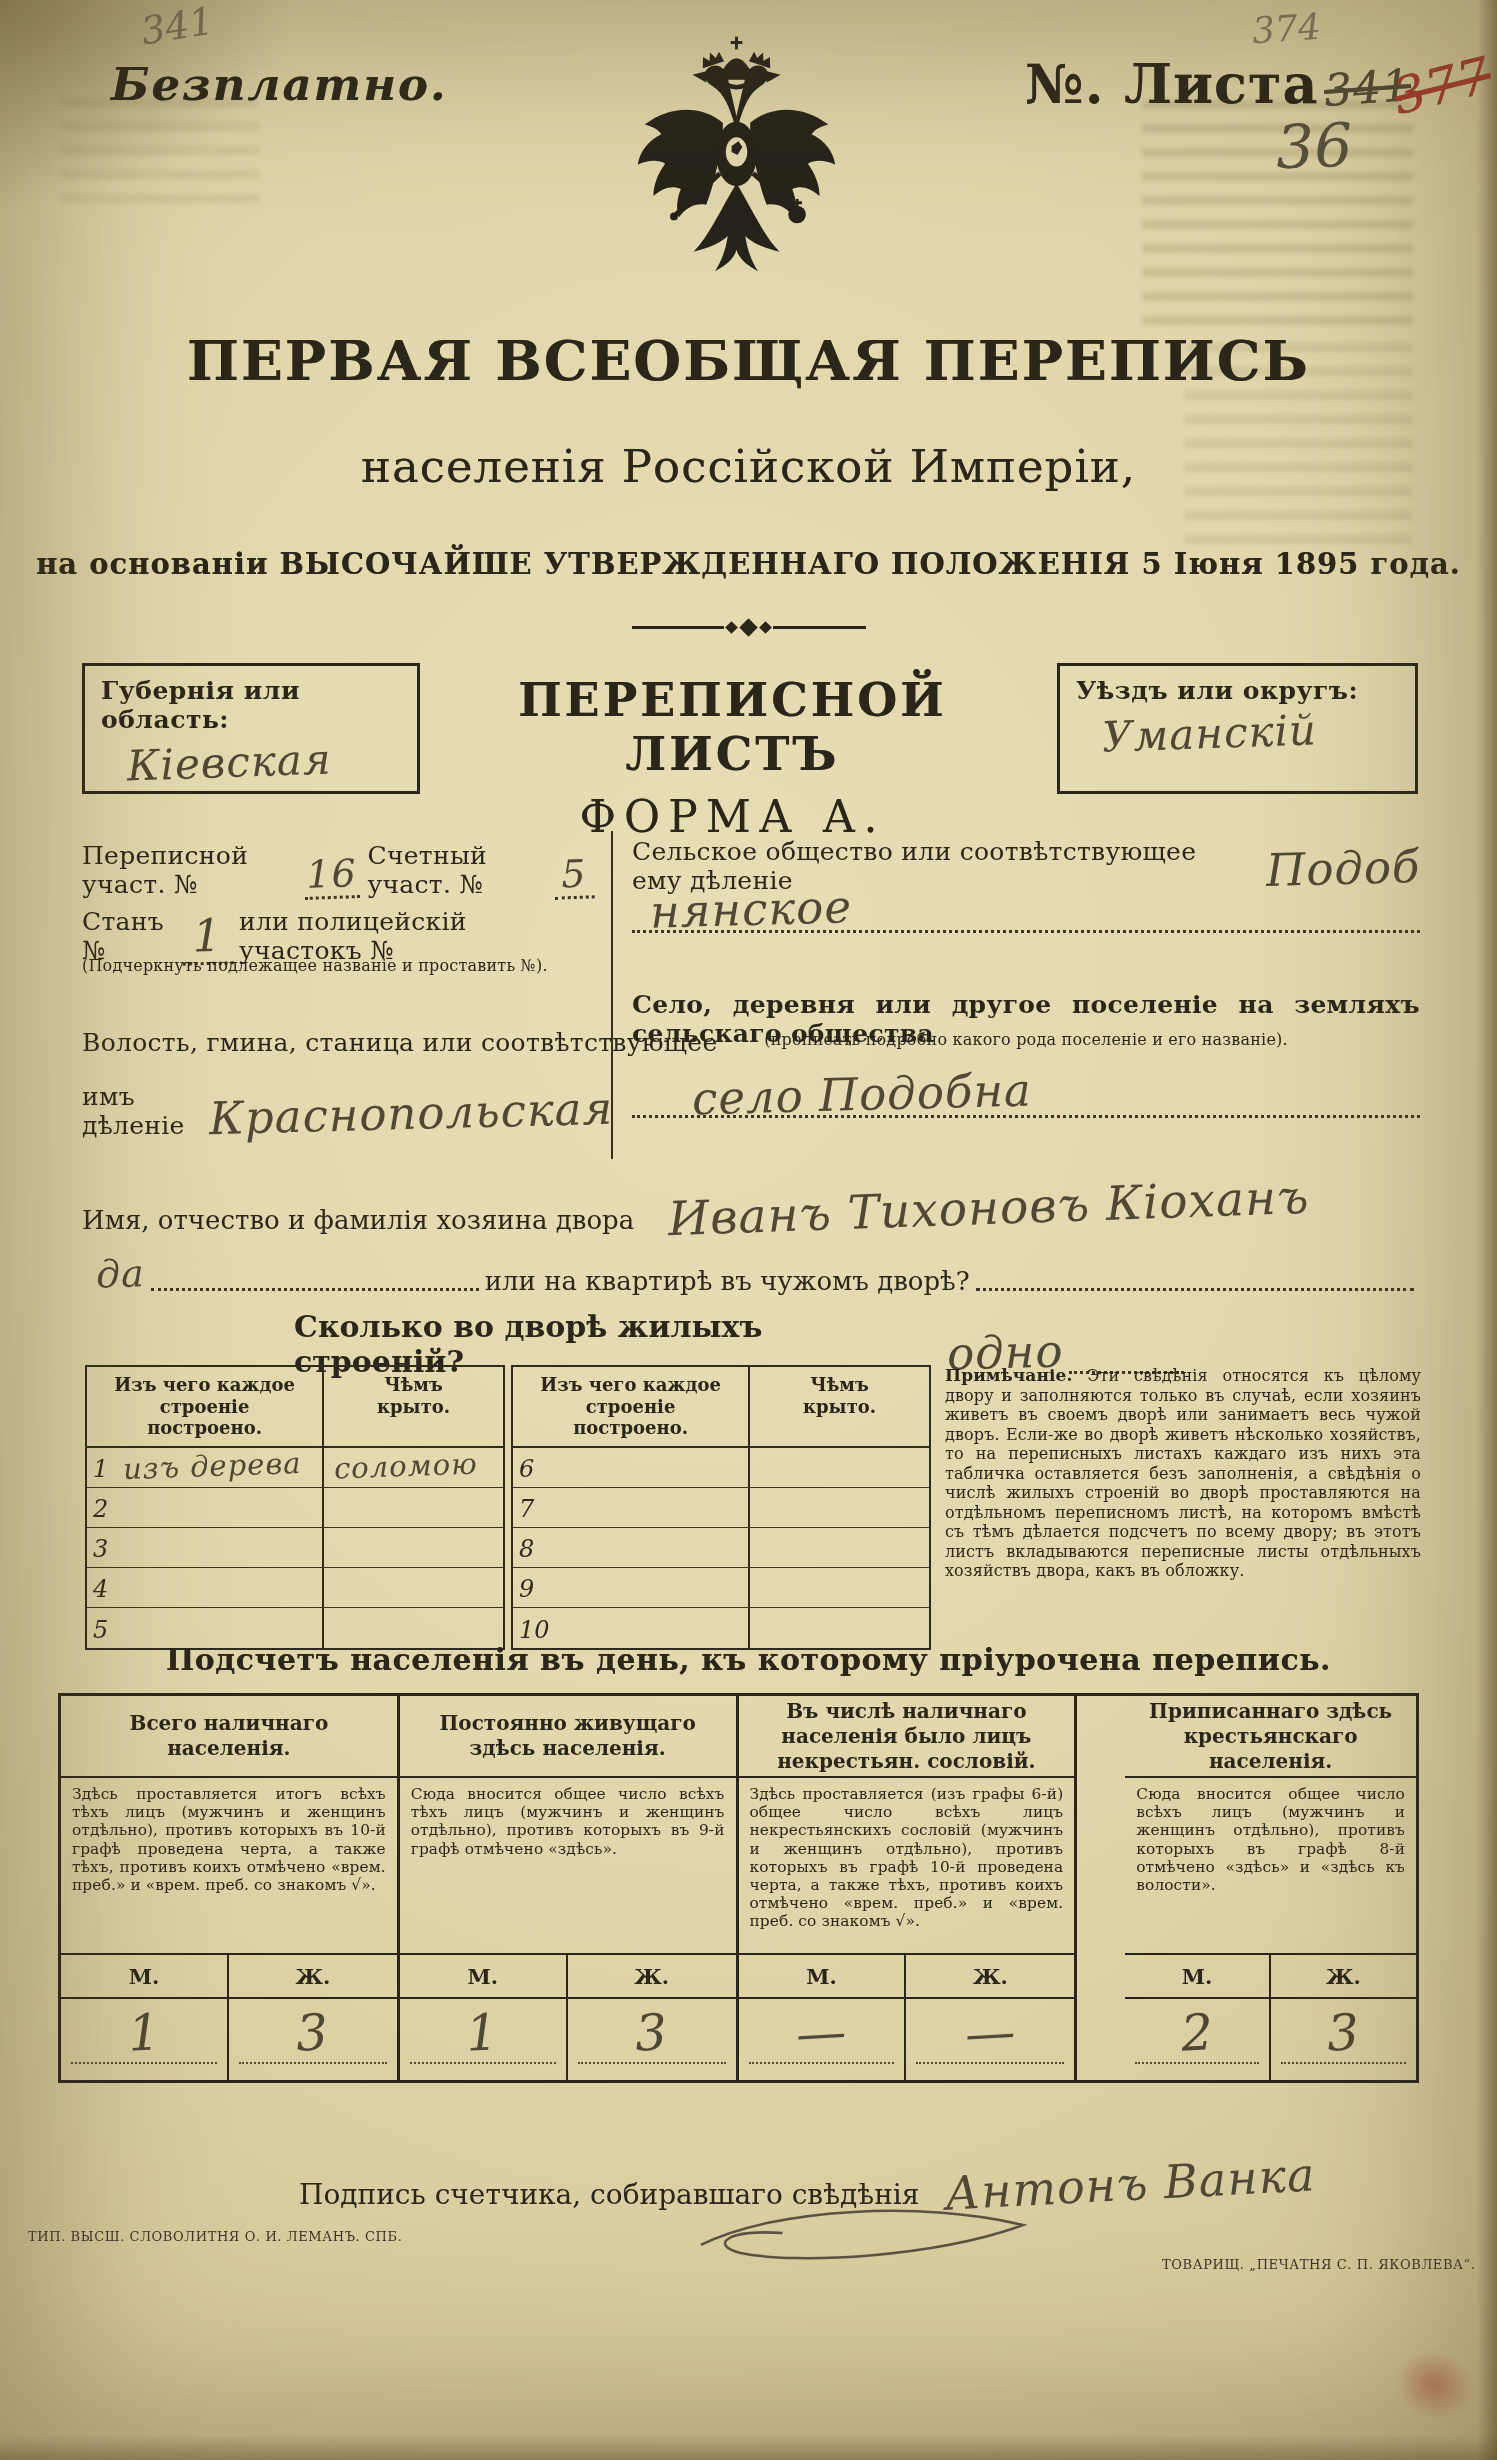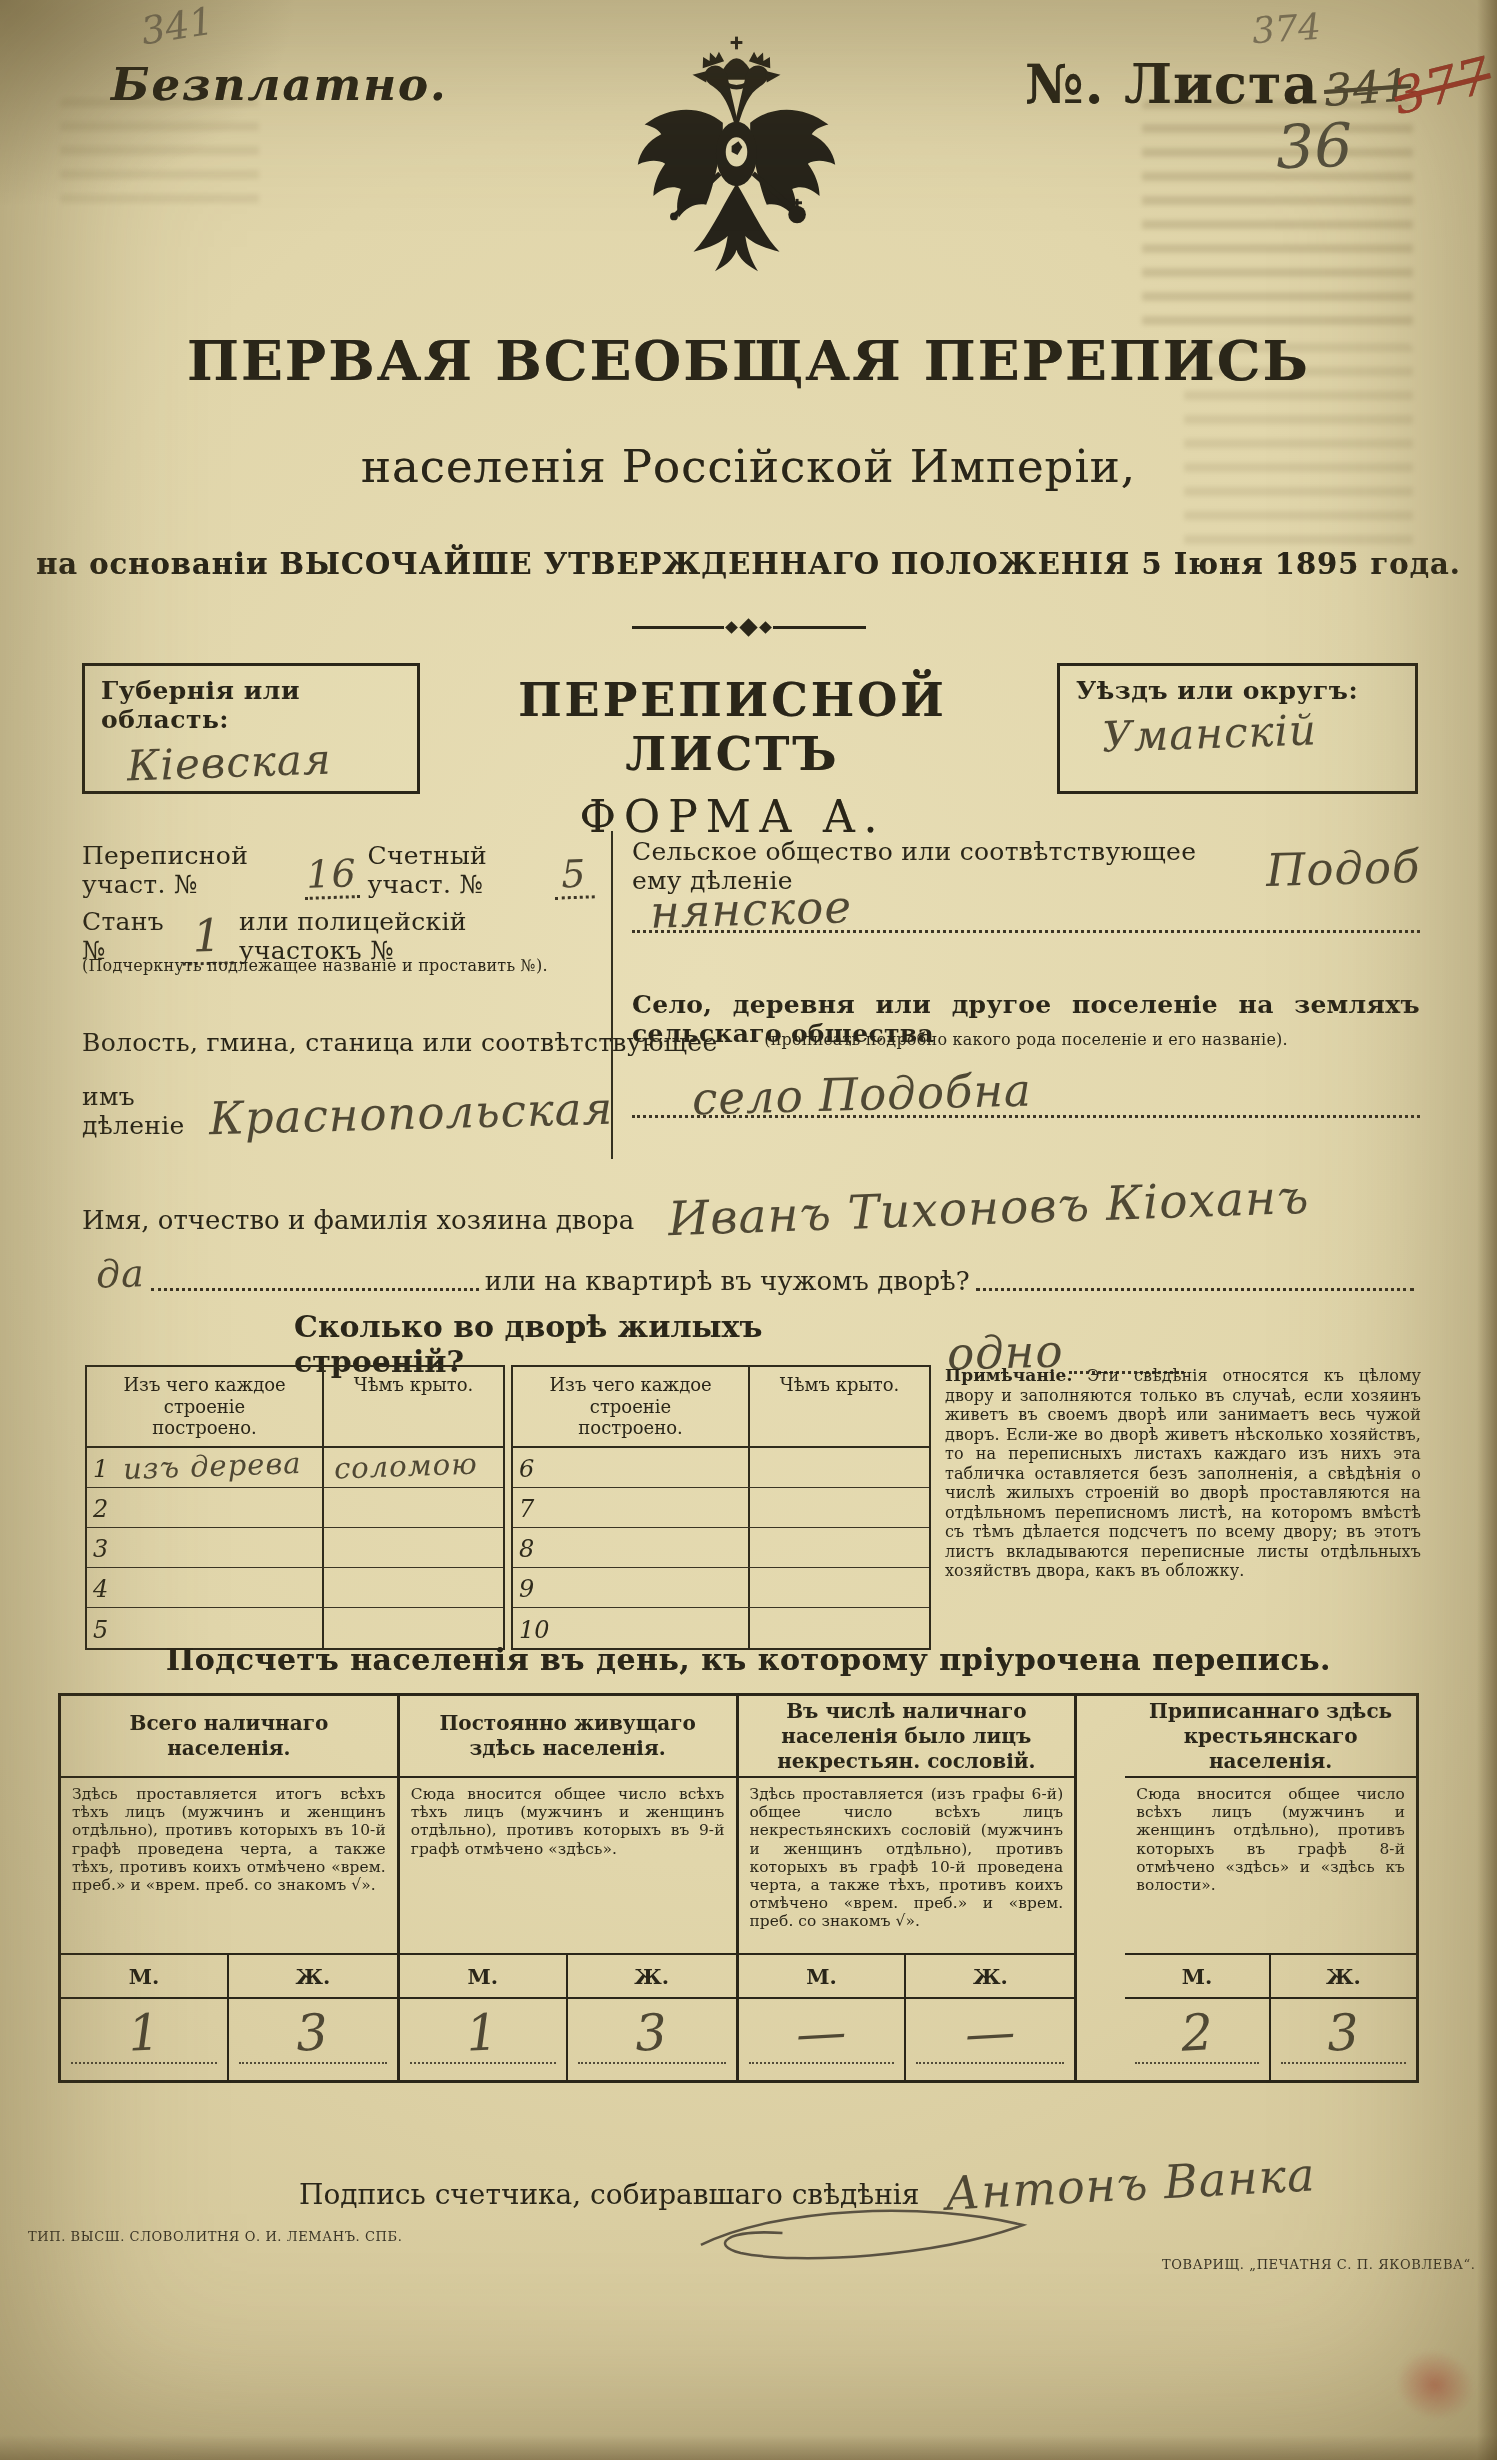--- a/index.html
+++ b/index.html
@@ -84,21 +84,21 @@
   .owner-line { position:absolute; left:82px; top:1180px; width:1338px; display:flex; align-items:flex-end; z-index:5;}
   .owner-line .olabel { font-size:26px; }
   .house-line { position:absolute; left:82px; top:1252px; width:1338px; display:flex; align-items:flex-end; font-size:26px; z-index:5;}
   .buildings-line { position:absolute; left:294px; top:1309px; width:896px; display:flex; align-items:flex-end; z-index:5;}
   .buildings-line .blabel { font-size:30px; font-weight:bold; }
 
   
   .btable { position:absolute; top:1365px; width:420px; border:2.5px solid #2f2b1c; z-index:5;}
   .bt-left { left:85px; } .bt-right { left:511px; }
   .bt-head { display:grid; grid-template-columns:57% 43%; border-bottom:2.5px solid #2f2b1c; }
-  .bt-head > div { font-size:18px; font-weight:normal; text-align:center; padding:7px 22px; line-height:1.2; }
+  .bt-head > div { font-size:18px; font-weight:bold; text-align:center; padding:7px 22px; line-height:1.2; }
   .bt-head > div:first-child { border-right:2px solid #2f2b1c; }
   .bt-row { display:grid; grid-template-columns:57% 43%; height:40px; border-bottom:1.5px solid #3a3424; }
   .bt-row:last-child { border-bottom:none; }
   .bt-c1 { border-right:2px solid #2f2b1c; display:flex; align-items:flex-end; padding:0 4px 4px 6px; }
   .bt-c2 { display:flex; align-items:flex-end; padding:0 4px 4px 10px; }
   .bt-num { font-style:italic; font-size:24px; width:30px; flex:0 0 30px; color:#2f2b1c; }
   .hw-sm { font-size:29px; transform:rotate(-2deg); }
 
   
   .note { position:absolute; left:945px; top:1365px; width:476px; font-size:16px;

